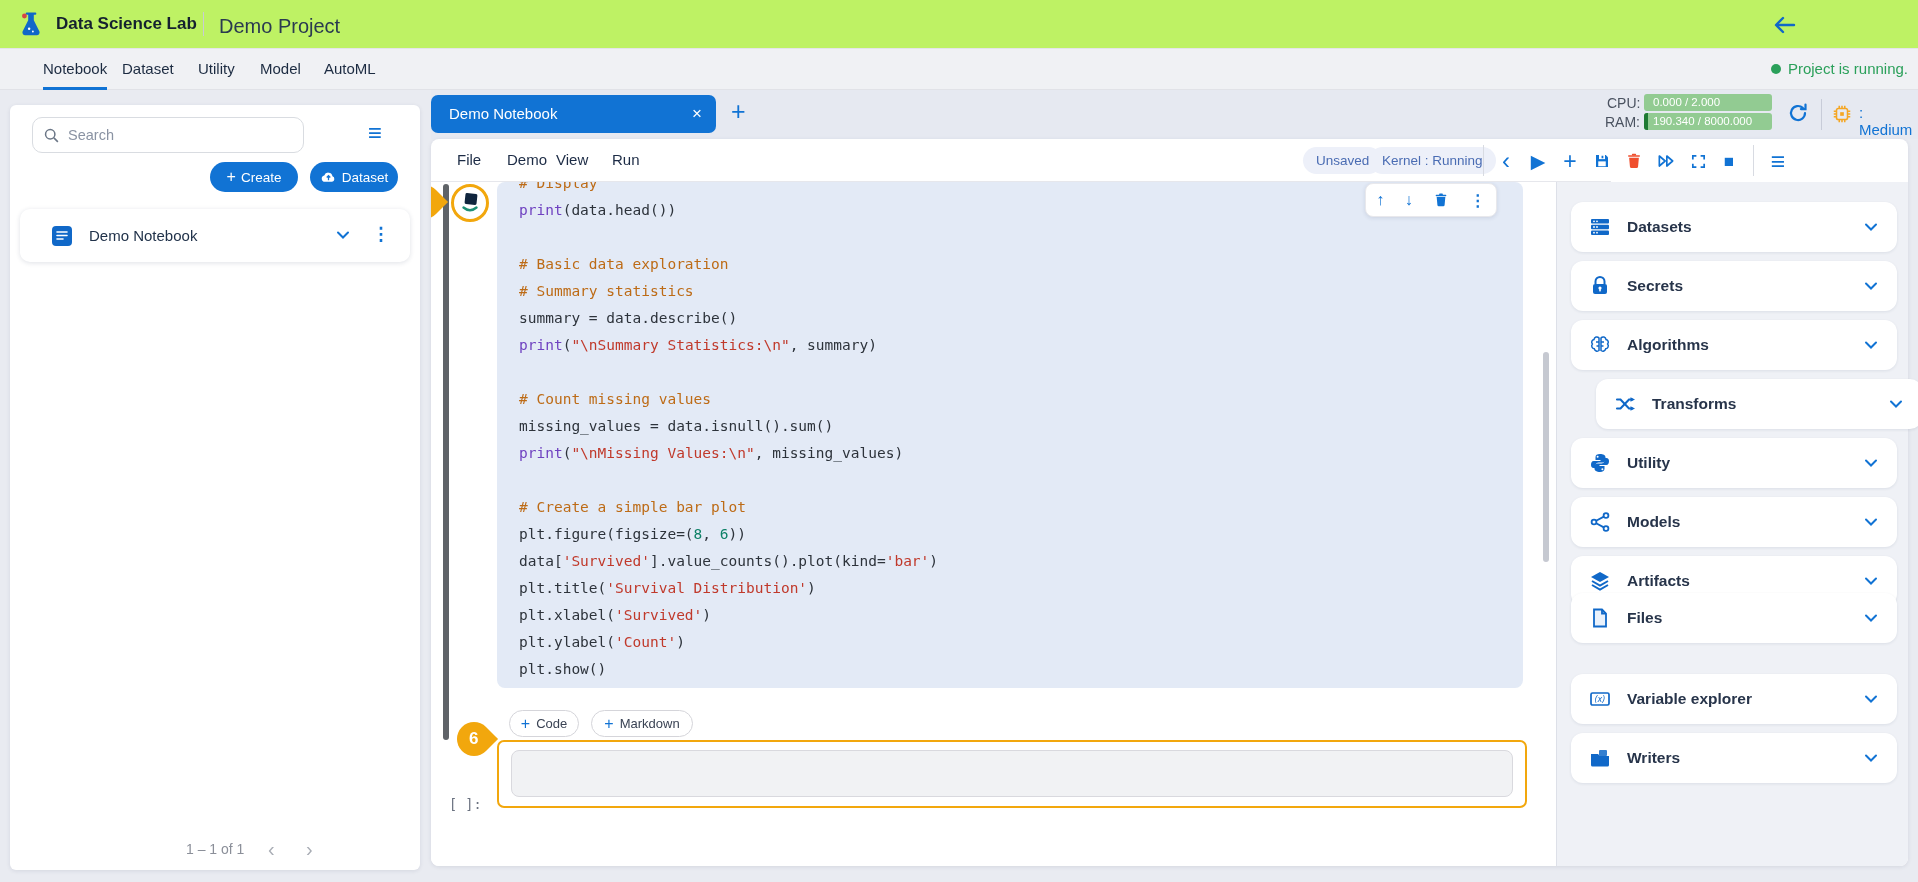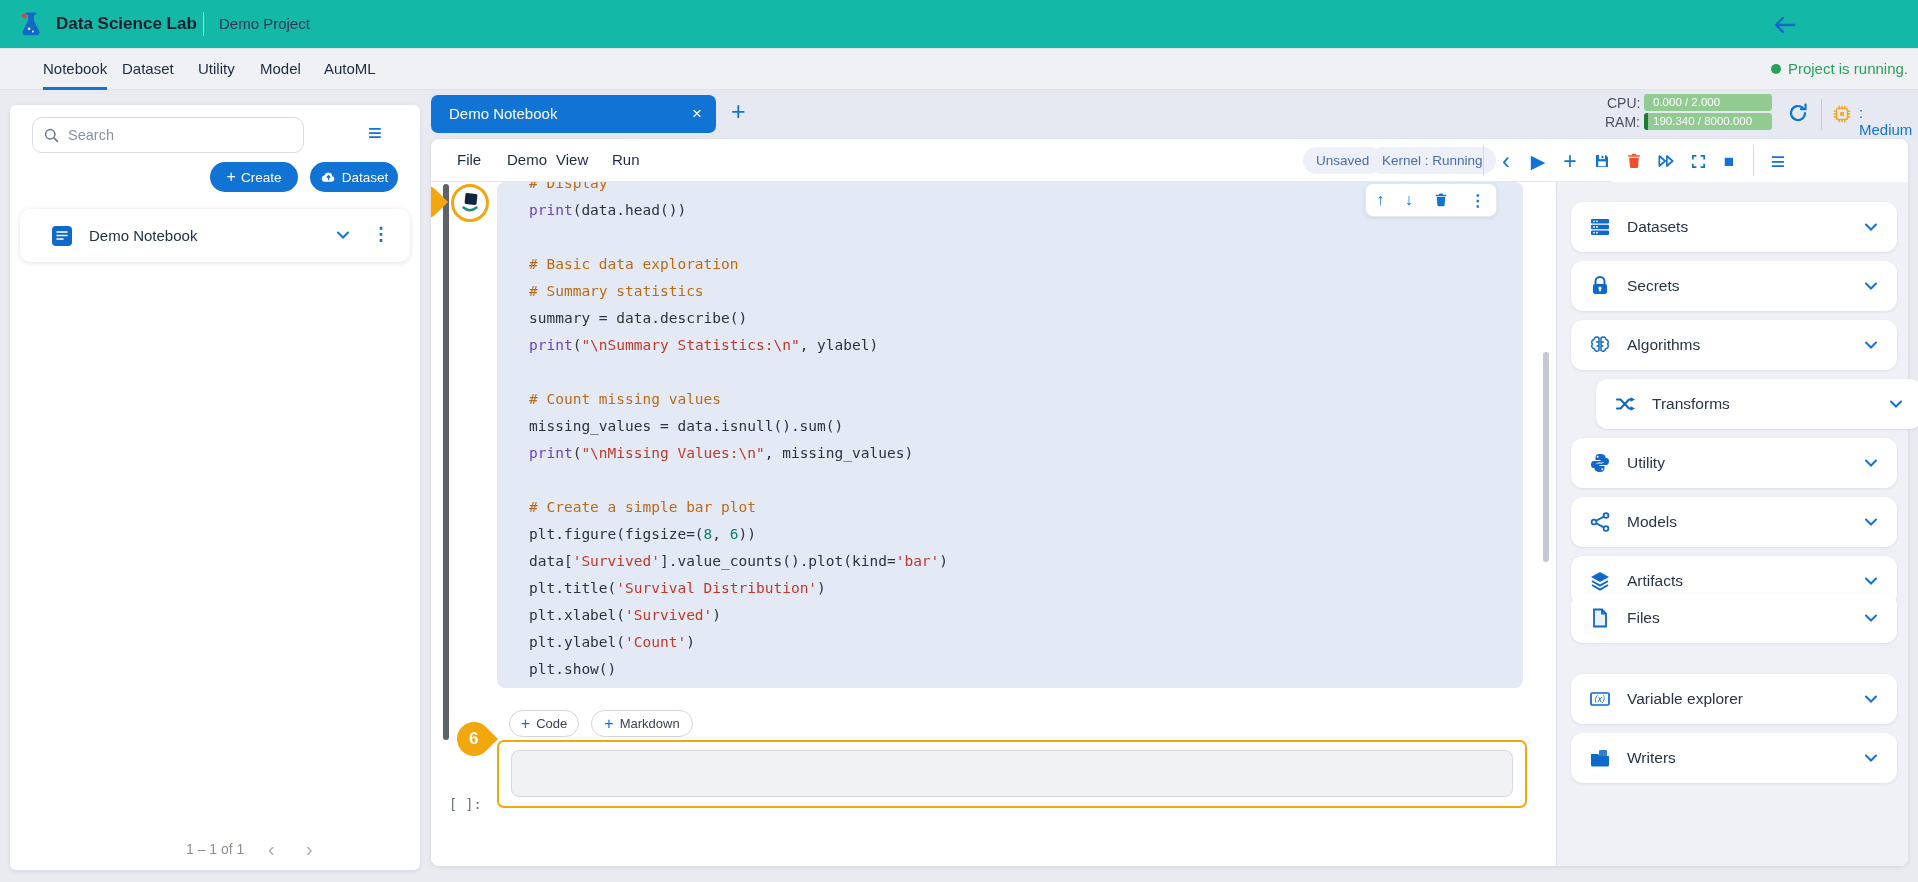--- a/index.html
+++ b/index.html
@@ -1,24 +1,24 @@
 <!DOCTYPE html>
 <html><head>
 <meta charset="utf-8">
 <style>
   * { box-sizing: border-box; margin: 0; padding: 0; }
   html,body { width: 1918px; height: 882px; }
   body { font-family: "Liberation Sans", sans-serif; background:#e9ebf1; position:relative; overflow:hidden; color:#1f2c3d; }
 
   
-  .topbar { position:absolute; left:0; top:0; width:1918px; height:49px; background:#14b8a6; border-bottom:1px solid #e4e5e9; }
+  .topbar { position:absolute; left:0; top:0; width:1918px; height:49px; background:#bef264; border-bottom:1px solid #e4e5e9; }
   .logo { position:absolute; left:16px; top:9px; width:30px; height:30px; }
   .app-title { position:absolute; left:56px; top:14px; font-size:17px; font-weight:bold; color:#15212f; }
   .title-divider { position:absolute; left:203px; top:12px; width:1px; height:24px; background:#c9ccd3; }
-  .project-name { position:absolute; left:219px; top:15px; font-size:15px; color:#2a3a50; }
+  .project-name { position:absolute; left:219px; top:15px; font-size:20px; color:#2a3a50; }
   .back-btn { position:absolute; left:1772px; top:13px; width:26px; height:24px; cursor:pointer; }
 
   
   .navbar { position:absolute; left:0; top:49px; width:1918px; height:41px; background:#f0f1f4; border-bottom:1px solid #e1e2e7; }
   .nav-tab { position:absolute; top:0; height:41px; line-height:40px; font-size:15px; color:#1c2b41; font-weight:500; cursor:pointer; }
   .nav-tab.active { border-bottom:3px solid #1173d4; }
   .proj-status { position:absolute; right:10px; top:11px; font-size:15px; color:#2ba05a; }
   .status-dot { display:inline-block; width:10px; height:10px; border-radius:50%; background:#2ba05a; margin-right:7px; }
 
   
@@ -69,39 +69,39 @@
   
   .contentrow { position:absolute; left:0; top:43px; width:1477px; height:684px; }
   .nbarea { position:absolute; left:0; top:0; width:1125px; height:684px; background:#fff; border-bottom-left-radius:8px; overflow:hidden; }
   .activebar { position:absolute; left:12px; top:2px; width:6px; height:556px; background:#5f6368; border-radius:3px; }
   .kernel-ring { position:absolute; left:20px; top:2px; width:38px; height:38px; border-radius:50%; border:3px solid #f2a70d; background:#fff; display:flex; align-items:center; justify-content:center; }
   .step-badge { position:absolute; width:34px; height:34px; background:#f2a70d; border-radius:50% 0 50% 50%; transform:rotate(45deg); display:flex; align-items:center; justify-content:center; z-index:5; }
   .step-badge span { transform:rotate(-45deg); color:#fff; font-weight:bold; font-size:17px; }
   .badge5 { left:-24px; top:3px; }
   .badge6 { left:26px; top:540px; }
   .codecell { position:absolute; left:66px; top:0px; width:1026px; height:506px; background:#e3eaf6; border-radius:8px; overflow:hidden; }
-  .codewrap { margin-top:-12px; padding-left:32px; font-family:"DejaVu Sans Mono","Liberation Mono",monospace; font-size:14.5px; }
+  .codewrap { margin-top:-12px; padding-left:22px; font-family:"DejaVu Sans Mono","Liberation Mono",monospace; font-size:14.5px; }
   .code-line { height:27px; line-height:27px; white-space:pre; }
   .tok-p { color:#2d333b; } .tok-c { color:#bd6b16; } .tok-k { color:#6f42c1; } .tok-s { color:#c0392b; } .tok-n { color:#0c8066; }
   .cell-toolbar { position:absolute; left:934px; top:1px; width:132px; height:34px; background:#fff; border:1px solid #e8e8ec; border-radius:8px; box-shadow:0 1px 4px rgba(25,39,80,.12); display:flex; align-items:center; justify-content:space-around; z-index:4; }
   .ct-icon { color:#1173d4; font-size:16px; font-weight:bold; cursor:pointer; display:flex; align-items:center; }
   .addbtn { position:absolute; top:528px; height:27px; border-radius:14px; background:#fff; border:1px solid #d5d5da; font-size:13px; color:#3a4354; display:flex; align-items:center; justify-content:center; gap:6px; cursor:pointer; font-family:"Liberation Sans",sans-serif; }
   .addbtn .plus { color:#1173d4; font-size:16px; }
   .add-code { left:78px; width:70px; }
   .add-md { left:160px; width:102px; }
   .newcell { position:absolute; left:66px; top:558px; width:1030px; height:68px; border:2px solid #f2a70d; border-radius:7px; background:#fff; }
   .newcell-input { position:absolute; left:12px; top:8px; width:1002px; height:47px; background:#f1f2f4; border:1px solid #d9d9de; border-radius:8px; cursor:text; }
   .cell-prompt { position:absolute; left:18px; top:614px; font-family:"DejaVu Sans Mono","Liberation Mono",monospace; font-size:13.5px; color:#6b7280; }
   .nb-scroll { position:absolute; left:1112px; top:170px; width:6px; height:210px; background:#c6c9d1; border-radius:3px; }
 
   
   .rightpanel { position:absolute; left:1125px; top:0; width:352px; height:684px; background:#eff1f6; border-left:1px solid #dde0e8; border-bottom-right-radius:8px; }
   .rp-item { position:absolute; left:14px; width:326px; height:50px; background:#fff; border-radius:12px; box-shadow:0 1px 3px rgba(25,39,80,.09); display:flex; align-items:center; cursor:pointer; }
   .rp-item .rp-icon { margin-left:18px; width:22px; height:22px; flex:0 0 22px; }
-  .rp-item .rp-label { margin-left:16px; font-size:15.5px; color:#27344a; font-weight:400; }
+  .rp-item .rp-label { margin-left:16px; font-size:15.5px; color:#27344a; font-weight:700; }
   .rp-item .rp-chev { position:absolute; right:18px; top:17px; width:16px; height:16px; }
 </style>
 </head>
 <body>
 
 <div class="topbar">
   <svg class="logo" viewBox="0 0 32 32">
     <path d="M13 5 h6 v7 l6 12 a3 3 0 0 1 -3 4 H10 a3 3 0 0 1 -3 -4 l6 -12 z" fill="#1068c8"></path>
     <path d="M11.5 5 h9" stroke="#1068c8" stroke-width="2.4" stroke-linecap="round"></path>
     <circle cx="9" cy="7.5" r="2.6" fill="#d64545"></circle>
@@ -262,21 +262,21 @@
         </div>
 
         <div class="codecell">
           <div class="codewrap">
               <div class="code-line"><span class="tok-c"># Display</span></div>
               <div class="code-line"><span class="tok-k">print</span><span class="tok-p">(data.head())</span></div>
               <div class="code-line">&nbsp;</div>
               <div class="code-line"><span class="tok-c"># Basic data exploration</span></div>
               <div class="code-line"><span class="tok-c"># Summary statistics</span></div>
               <div class="code-line"><span class="tok-p">summary = data.describe()</span></div>
-              <div class="code-line"><span class="tok-k">print</span><span class="tok-p">(</span><span class="tok-s">"\nSummary Statistics:\n"</span><span class="tok-p">, ylabel)</span></div>
+              <div class="code-line"><span class="tok-k">print</span><span class="tok-p">(</span><span class="tok-s">"\nSummary Statistics:\n"</span><span class="tok-p">, summary)</span></div>
               <div class="code-line">&nbsp;</div>
               <div class="code-line"><span class="tok-c"># Count missing values</span></div>
               <div class="code-line"><span class="tok-p">missing_values = data.isnull().sum()</span></div>
               <div class="code-line"><span class="tok-k">print</span><span class="tok-p">(</span><span class="tok-s">"\nMissing Values:\n"</span><span class="tok-p">, missing_values)</span></div>
               <div class="code-line">&nbsp;</div>
               <div class="code-line"><span class="tok-c"># Create a simple bar plot</span></div>
               <div class="code-line"><span class="tok-p">plt.figure(figsize=(</span><span class="tok-n">8</span><span class="tok-p">, </span><span class="tok-n">6</span><span class="tok-p">))</span></div>
               <div class="code-line"><span class="tok-p">data[</span><span class="tok-s">'Survived'</span><span class="tok-p">].value_counts().plot(kind=</span><span class="tok-s">'bar'</span><span class="tok-p">)</span></div>
               <div class="code-line"><span class="tok-p">plt.title(</span><span class="tok-s">'Survival Distribution'</span><span class="tok-p">)</span></div>
               <div class="code-line"><span class="tok-p">plt.xlabel(</span><span class="tok-s">'Survived'</span><span class="tok-p">)</span></div>

